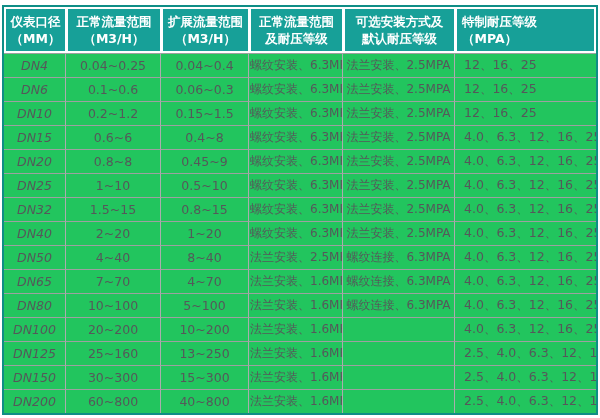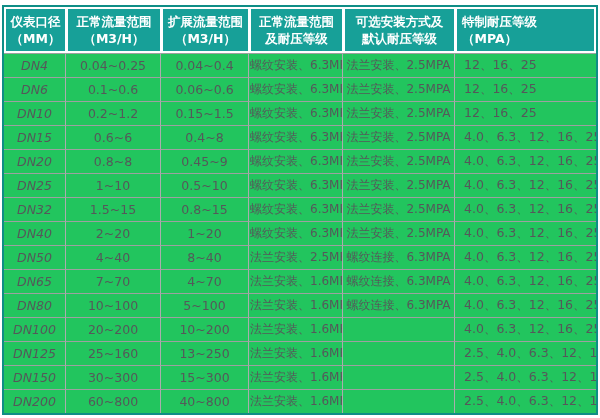--- a/index.html
+++ b/index.html
@@ -100,21 +100,21 @@
         <td>DN4</td>
         <td>0.04~0.25</td>
         <td>0.04~0.4</td>
         <td>螺纹安装、6.3MPA</td>
         <td>法兰安装、2.5MPA</td>
         <td>12、16、25</td>
       </tr>
       <tr>
         <td>DN6</td>
         <td>0.1~0.6</td>
-        <td>0.06~0.6</td>
+        <td>0.06~0.3</td>
         <td>螺纹安装、6.3MPA</td>
         <td>法兰安装、2.5MPA</td>
         <td>12、16、25</td>
       </tr>
       <tr>
         <td>DN10</td>
         <td>0.2~1.2</td>
         <td>0.15~1.5</td>
         <td>螺纹安装、6.3MPA</td>
         <td>法兰安装、2.5MPA</td>

